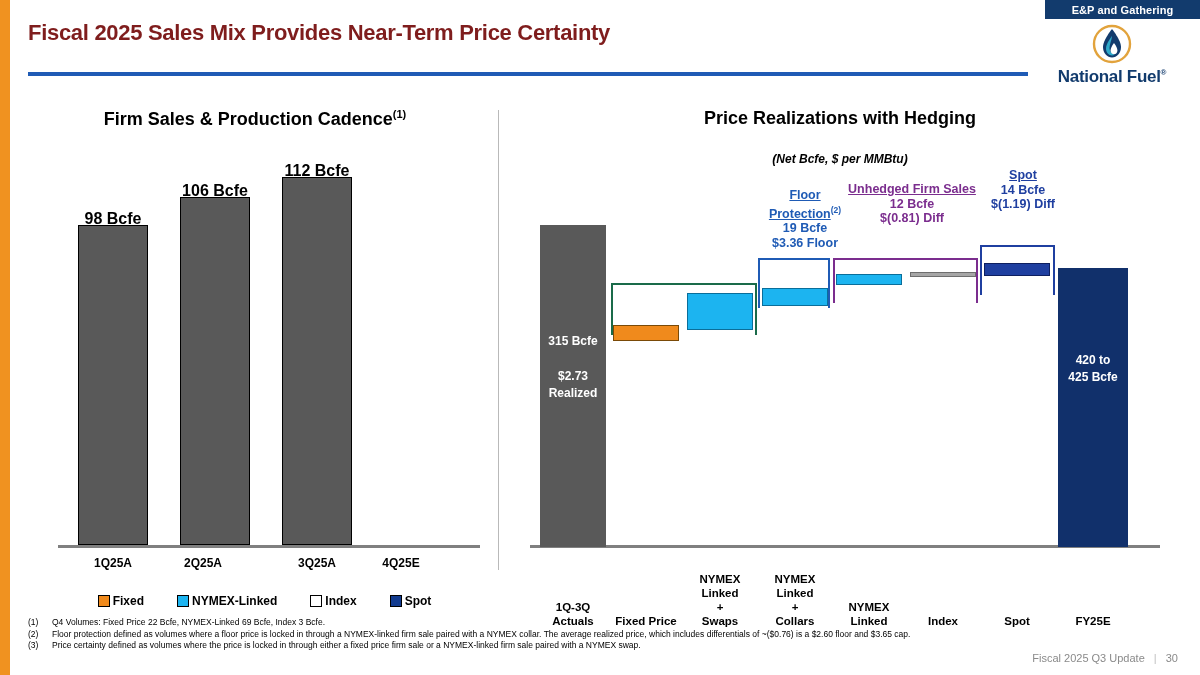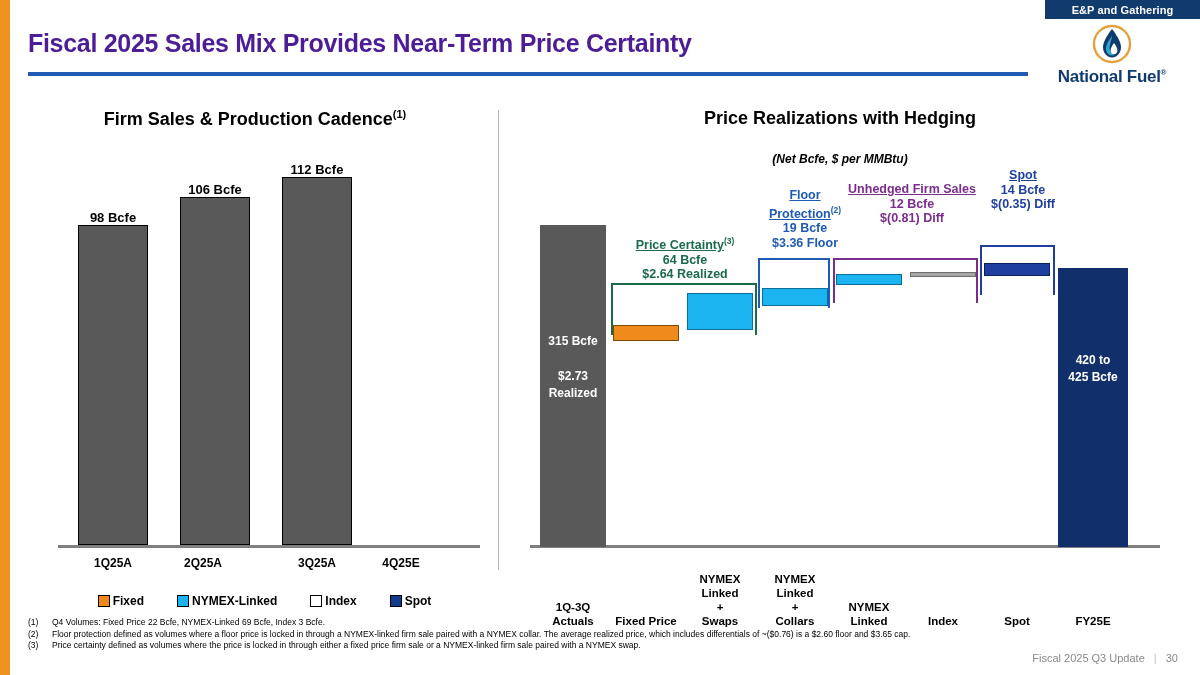--- a/index.html
+++ b/index.html
@@ -17,23 +17,22 @@
   .left-stripe{position:absolute;left:0;top:0;width:10px;height:675px;background:#F09220;}
 
   
   .hdr-tag{
     position:absolute;right:0;top:0;width:155px;height:19px;
     background:#123B6D;color:#fff;font-size:11px;font-weight:bold;
     display:flex;align-items:center;justify-content:center;letter-spacing:.1px;
   }
   .title{
     position:absolute;left:28px;top:20px;width:980px;
-    font-size:25px;font-weight:bold;color:#4c1d95;letter-spacing:-.3px;
+    font-size:22px;font-weight:bold;color:#7f1d1d;letter-spacing:-.3px;
     white-space:nowrap;
-    margin-top:9px;
   }
   .title-rule{position:absolute;left:28px;top:72px;width:1000px;height:4px;background:#1F5BB5;}
 
   .logo{position:absolute;right:18px;top:24px;width:140px;text-align:center;}
   .logo-mark{width:40px;height:40px;margin:0 auto;position:relative;}
   .logo-word{font-size:17px;font-weight:bold;color:#123B6D;margin-top:3px;letter-spacing:-.3px;}
   .logo-word sup{font-size:8px;vertical-align:super;}
 
   
   .panel-title{
@@ -45,21 +44,21 @@
   }
 
   
   .divider{position:absolute;left:498px;top:110px;width:1px;height:460px;background:#b9b9b9;}
 
   
   .lchart{position:absolute;left:30px;top:140px;width:450px;height:420px;}
   .lbaseline{position:absolute;left:28px;bottom:12px;width:422px;height:3px;background:#808080;}
   .lbar{position:absolute;bottom:15px;width:70px;border:1px solid #000;box-sizing:border-box;background:#595959;}
   .lbar-lbl{
-    position:absolute;width:110px;text-align:center;font-size:13px;font-weight:bold;color:#000;
+    position:absolute;width:110px;text-align:center;font-size:16px;font-weight:bold;color:#000;
   }
   .lseg{position:absolute;left:0;width:100%;box-sizing:border-box;border-left:1px solid #000;border-right:1px solid #000;
         display:flex;align-items:center;justify-content:center;font-size:12px;font-weight:bold;}
   .ltick{position:absolute;bottom:-24px;width:110px;text-align:center;font-size:12px;font-weight:bold;}
   .llegend{position:absolute;left:0;width:450px;bottom:-48px;display:flex;justify-content:center;gap:14px;
            font-size:12px;font-weight:bold;align-items:center;}
   .llegend .li{display:flex;align-items:center;gap:3px;padding-left:19px;}
   .swatch{width:10px;height:10px;border:1px solid #000;display:inline-block;}
 
   
@@ -147,43 +146,38 @@
       </span>
     </div>
   </div>
 
   <div class="panel-title" style="left:510px;top:108px;width:660px;">Price Realizations with Hedging</div>
   <div class="panel-sub" style="left:510px;top:130px;width:660px;">(Net Bcfe, $ per MMBtu)</div>
 
   <div class="rchart">
     <div class="rbaseline"></div>
 
-    <div class="anno" style="left:110px;top:94px;width:130px;color:#1A6B4A;">
-      <div><span class="ul">Price Certainty</span><sup>(3)</sup></div>
-      <div>64 Bcfe</div>
-      <div>$2.64 Realized</div>
-    </div>
 
     <div class="anno" style="left:240px;top:48px;width:110px;color:#1F5BB5;">
       <div><span class="ul">Floor</span></div>
       <div><span class="ul">Protection</span><sup>(2)</sup></div>
       <div>19 Bcfe</div>
       <div>$3.36 Floor</div>
     </div>
 
     <div class="anno" style="left:322px;top:42px;width:160px;color:#7B2D8E;">
       <div><span class="ul">Unhedged Firm Sales</span></div>
       <div>12 Bcfe</div>
       <div>$(0.81) Diff</div>
     </div>
 
     <div class="anno" style="left:458px;top:28px;width:110px;color:#1F3FA0;">
       <div><span class="ul">Spot</span></div>
       <div>14 Bcfe</div>
-      <div>$(0.35) Diff</div>
+      <div>$(1.19) Diff</div>
     </div>
 
     <div class="bracket" style="left:101px;top:143px;width:146px;height:52px;border:2px solid #1A6B4A;border-bottom:none;"></div>
 
     <div class="bracket" style="left:248px;top:118px;width:72px;height:50px;border:2px solid #1F5BB5;border-bottom:none;"></div>
 
     <div class="bracket" style="left:323px;top:118px;width:145px;height:45px;border:2px solid #7B2D8E;border-bottom:none;"></div>
 
     <div class="bracket" style="left:470px;top:105px;width:75px;height:50px;border:2px solid #1F3FA0;border-bottom:none;"></div>
 

